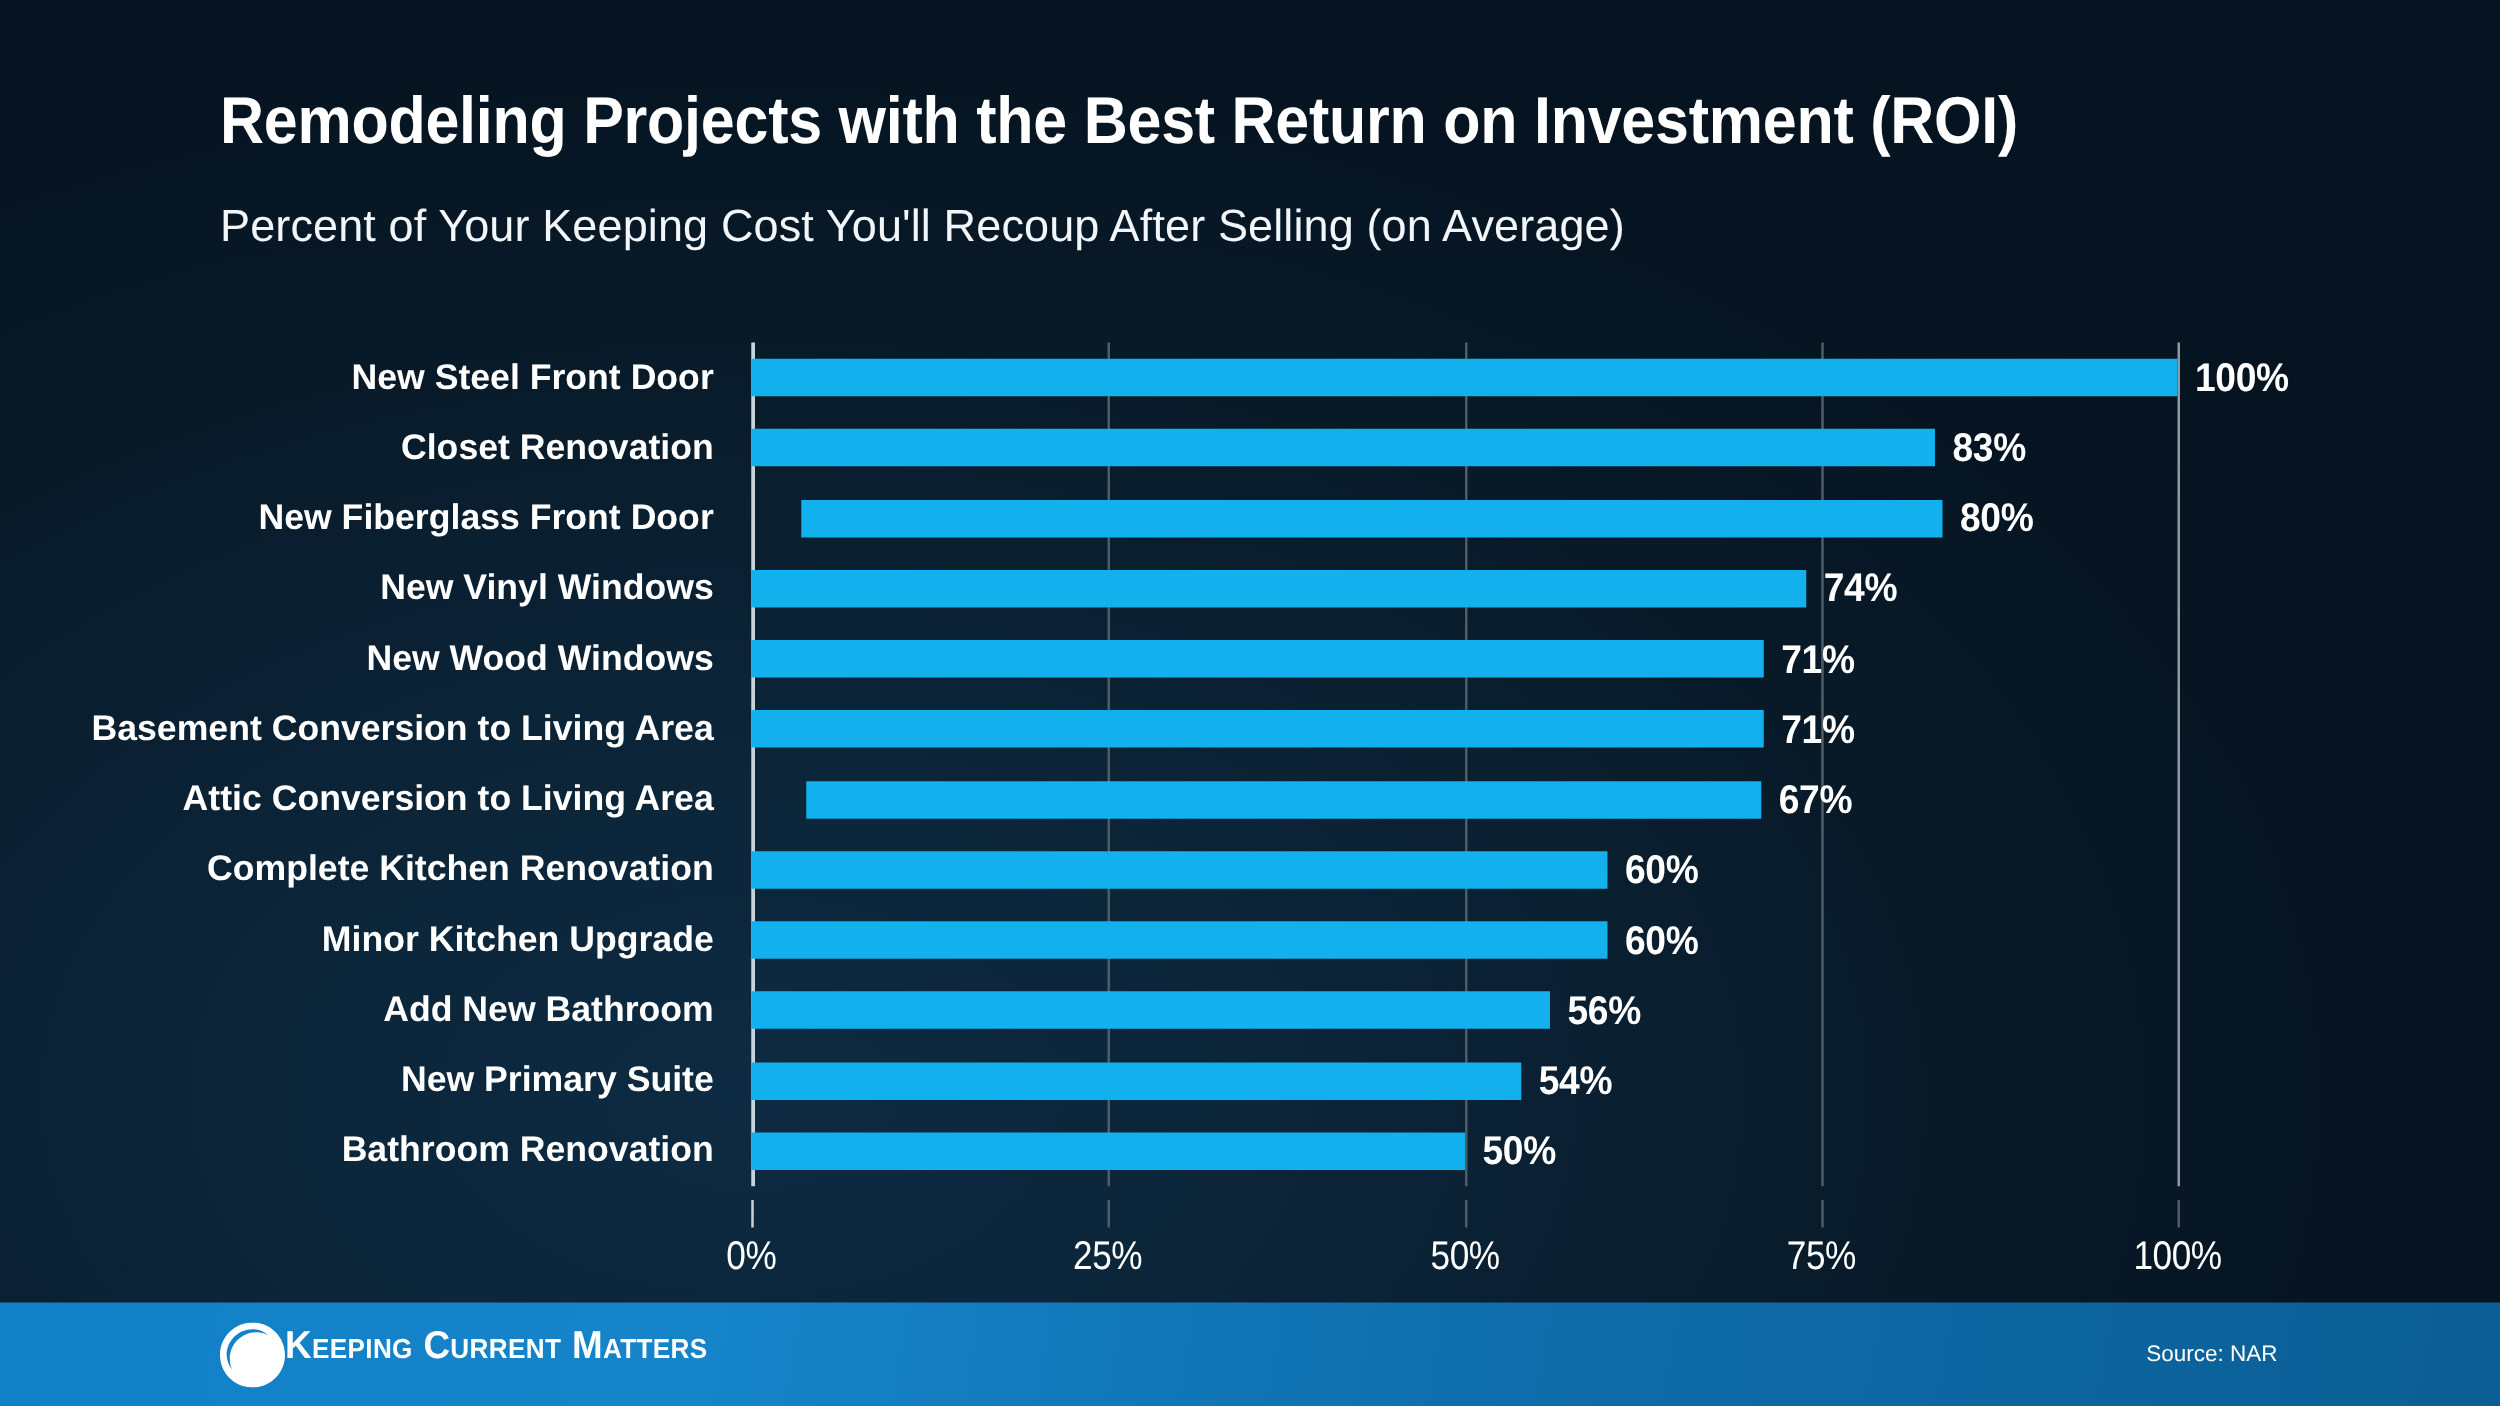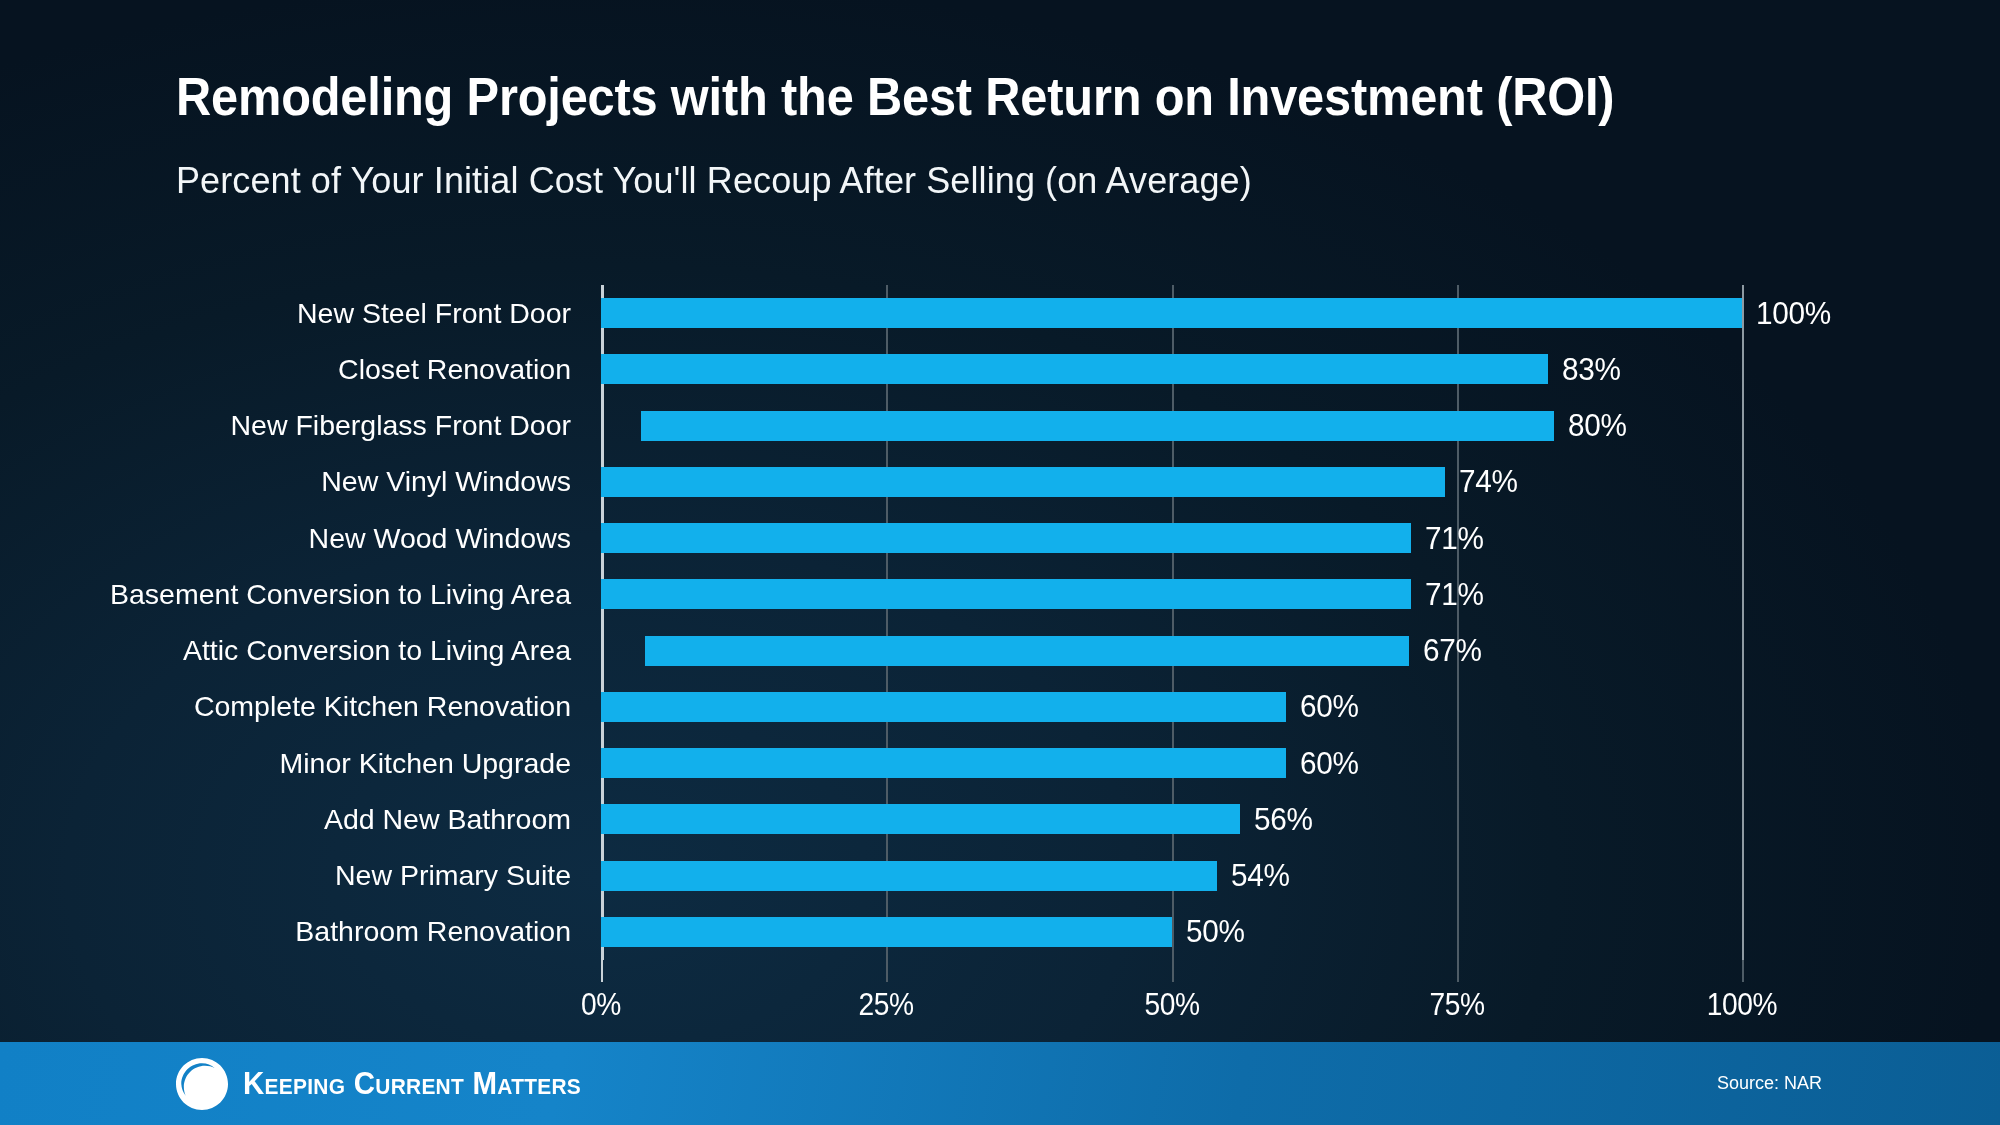--- a/index.html
+++ b/index.html
@@ -33,23 +33,24 @@
     font-size:36px;
     font-weight:normal;
     color:#f2f6f8;
     white-space:nowrap;
     letter-spacing:0.1px;
   }
   
   #plot {
     position:absolute;
     left:601px;  
-    top:285px;
+    top:274px;
     width:908px;  
     height:675px;
+    font-weight:bold;
   }
   .gridline {
     position:absolute;
     top:0; bottom:0;
     width:2px;
     background:#4e5c66;
   }
   .gridline.axis0 { background:#c9d2d8; width:3px; }
   .gridline.last  { background:#8e9aa2; }
   .rowwrap {
@@ -132,22 +133,20 @@
     left:0; bottom:0;
     width:2000px; height:83px;
     background:linear-gradient(100deg,#1180c6 0%,#1584c9 28%,#0e6ca9 62%,#0b5e95 100%);
     display:flex;
     align-items:center;
   }
   #logo {
     position:absolute;
     left:176px;
     display:flex;
-    align-items:center;
-    gap:15px;
   }
   #logo svg { display:block; }
   .logotext {
     font-size:31px;
     color:#ffffff;
     font-weight:bold;
     letter-spacing:0.3px;
     font-variant:small-caps;
     transform:scaleX(0.95);
     transform-origin:left center;
@@ -160,21 +159,21 @@
     color:#ffffff;
     white-space:nowrap;
   }
 </style>
 </head>
 <body>
 
 <div id="slide">
 
   <div class="title">Remodeling Projects with the Best Return on Investment (ROI)</div>
-  <div class="subtitle">Percent of Your Initial Cost You'll Recoup After Selling (on Average)</div>
+  <div class="subtitle">Percent of Your Keeping Cost You'll Recoup After Selling (on Average)</div>
 
   <div id="plot">
     <div id="gridlines">
         <div class="gridline axis0" style="left: 0px;"></div>
         <div class="gridline" style="left: 285.25px;"></div>
         <div class="gridline" style="left: 570.5px;"></div>
         <div class="gridline" style="left: 855.75px;"></div>
         <div class="gridline last" style="left: 1141px;"></div>
       </div>
     <div id="catcol">

